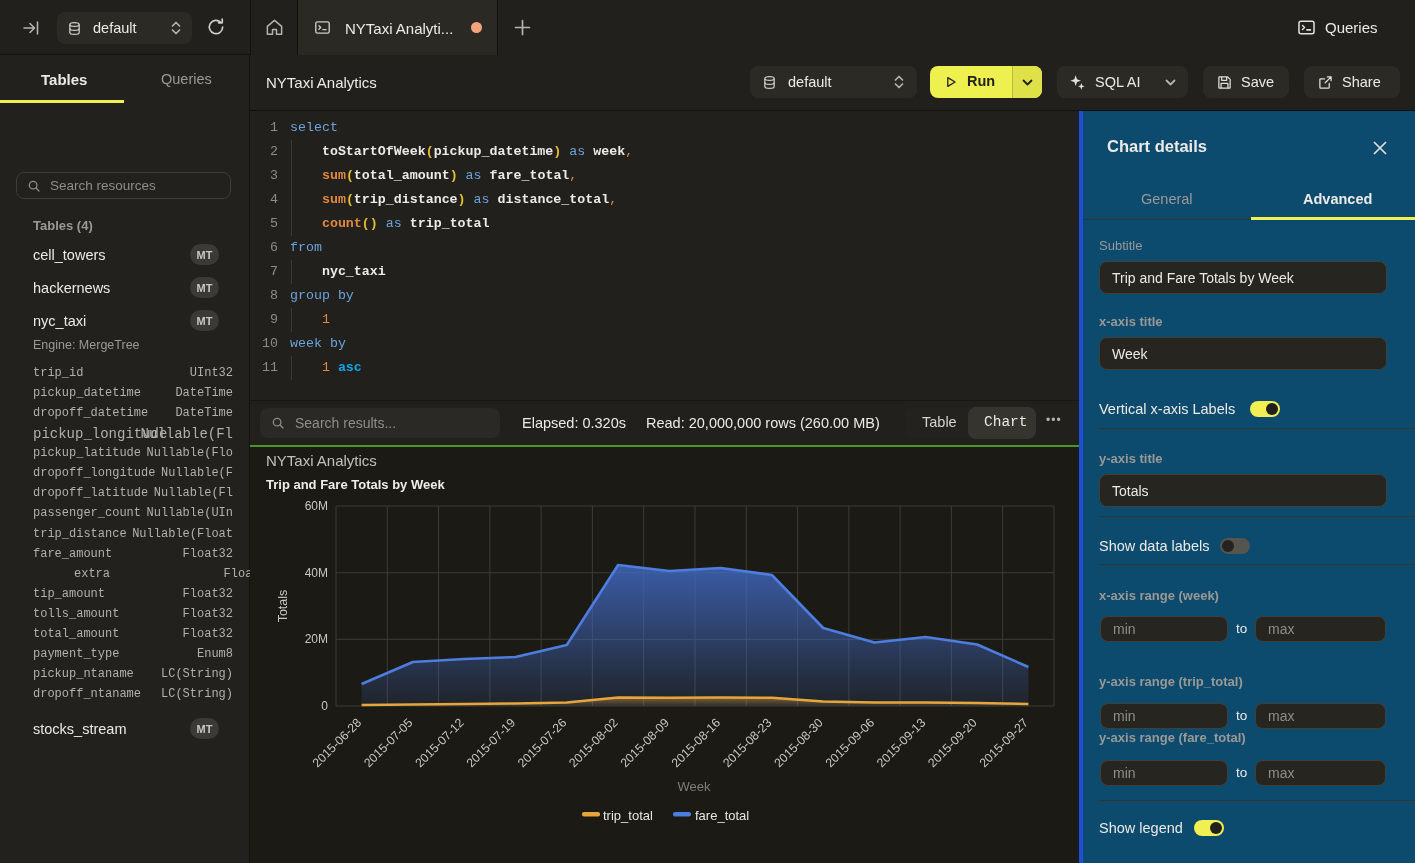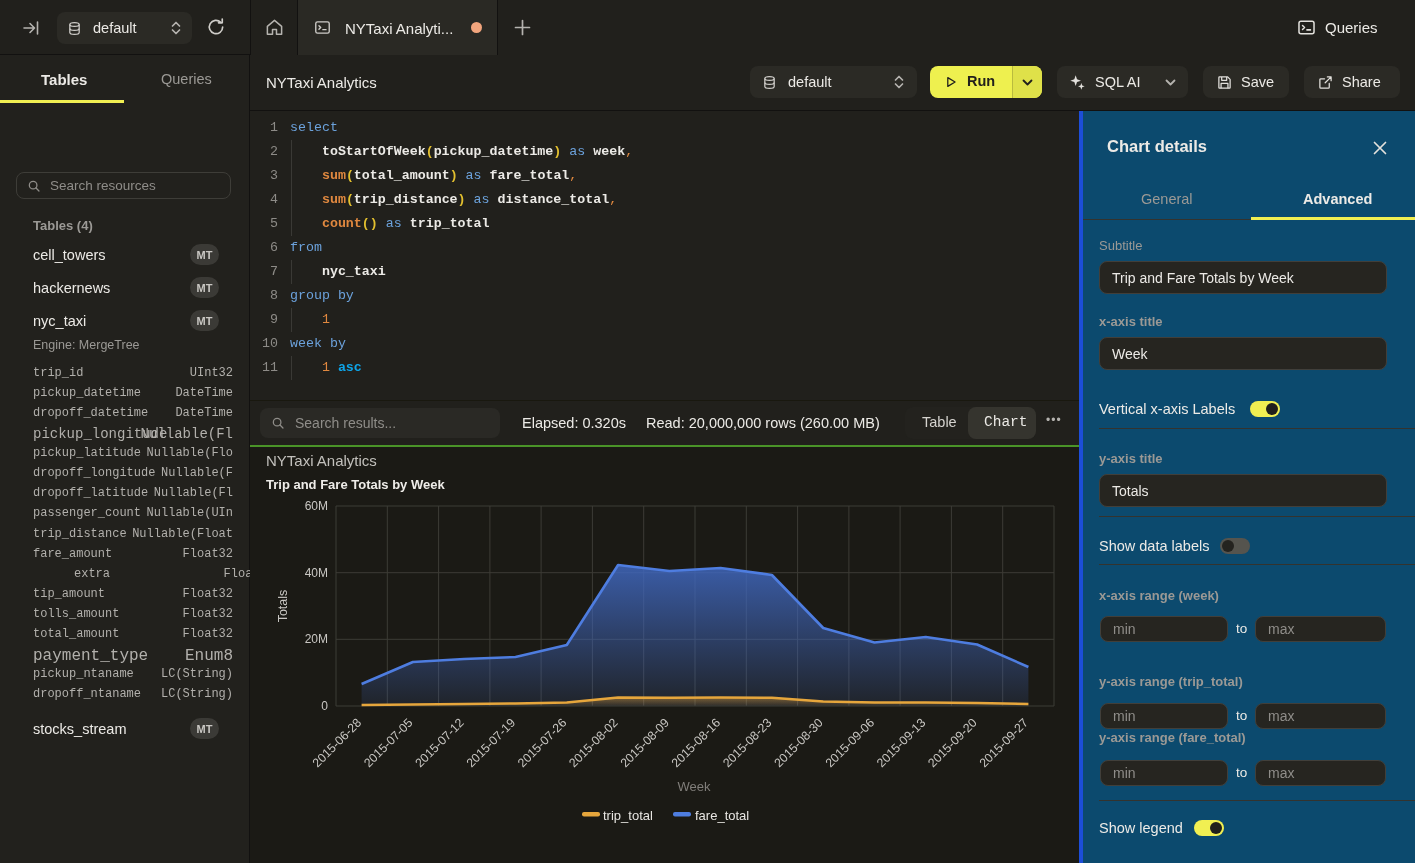--- a/index.html
+++ b/index.html
@@ -96,21 +96,21 @@
   <div class="abs mono" style="left:33px;top:391px;width:200px;font-size:12px;color:#b2b0ac;white-space:nowrap;overflow:hidden;"><span>pickup_latitude</span><span style="position:absolute;right:0;">Nullable(Flo</span></div>
   <div class="abs mono" style="left:33px;top:411px;width:200px;font-size:12px;color:#b2b0ac;white-space:nowrap;overflow:hidden;"><span>dropoff_longitude</span><span style="position:absolute;right:0;">Nullable(F</span></div>
   <div class="abs mono" style="left:33px;top:431px;width:200px;font-size:12px;color:#b2b0ac;white-space:nowrap;overflow:hidden;"><span>dropoff_latitude</span><span style="position:absolute;right:0;">Nullable(Fl</span></div>
   <div class="abs mono" style="left:33px;top:451px;width:200px;font-size:12px;color:#b2b0ac;white-space:nowrap;overflow:hidden;"><span>passenger_count</span><span style="position:absolute;right:0;">Nullable(UIn</span></div>
   <div class="abs mono" style="left:33px;top:472px;width:200px;font-size:12px;color:#b2b0ac;white-space:nowrap;overflow:hidden;"><span>trip_distance</span><span style="position:absolute;right:0;">Nullable(Float</span></div>
   <div class="abs mono" style="left:33px;top:492px;width:200px;font-size:12px;color:#b2b0ac;white-space:nowrap;overflow:hidden;"><span>fare_amount</span><span style="position:absolute;right:0;">Float32</span></div>
   <div class="abs mono" style="left:33px;top:512px;width:200px;font-size:12px;color:#b2b0ac;white-space:nowrap;overflow:hidden;margin-left:41px;"><span>extra</span><span style="position:absolute;right:0;">Float32</span></div>
   <div class="abs mono" style="left:33px;top:532px;width:200px;font-size:12px;color:#b2b0ac;white-space:nowrap;overflow:hidden;"><span>tip_amount</span><span style="position:absolute;right:0;">Float32</span></div>
   <div class="abs mono" style="left:33px;top:552px;width:200px;font-size:12px;color:#b2b0ac;white-space:nowrap;overflow:hidden;"><span>tolls_amount</span><span style="position:absolute;right:0;">Float32</span></div>
   <div class="abs mono" style="left:33px;top:572px;width:200px;font-size:12px;color:#b2b0ac;white-space:nowrap;overflow:hidden;"><span>total_amount</span><span style="position:absolute;right:0;">Float32</span></div>
-  <div class="abs mono" style="left:33px;top:592px;width:200px;font-size:16px;color:#b2b0ac;white-space:nowrap;overflow:hidden;"><span>payment_type</span><span style="position:absolute;right:0;">Enum8</span></div>
+  <div class="abs mono" style="left:33px;top:592px;width:200px;font-size:12px;color:#b2b0ac;white-space:nowrap;overflow:hidden;"><span>payment_type</span><span style="position:absolute;right:0;">Enum8</span></div>
   <div class="abs mono" style="left:33px;top:612px;width:200px;font-size:12px;color:#b2b0ac;white-space:nowrap;overflow:hidden;"><span>pickup_ntaname</span><span style="position:absolute;right:0;">LC(String)</span></div>
   <div class="abs mono" style="left:33px;top:632px;width:200px;font-size:12px;color:#b2b0ac;white-space:nowrap;overflow:hidden;"><span>dropoff_ntaname</span><span style="position:absolute;right:0;">LC(String)</span></div>
   <span class="abs w" style="left:33px;top:666px;font-size:14.5px;">stocks_stream</span>
   <div class="abs" style="left:190px;top:663px;width:29px;height:21px;background:#3b3a36;border-radius:11px;color:#c9c7c3;font-size:11px;font-weight:700;display:flex;align-items:center;justify-content:center;">MT</div>
   </div>
 </div>
 
 <div class="abs" style="left:250px;top:55px;width:1165px;height:56px;background:#21201c;border-bottom:1px solid #121110;">
   <span class="abs w" style="left:16px;top:19px;font-size:15px;">NYTaxi Analytics</span>
 

